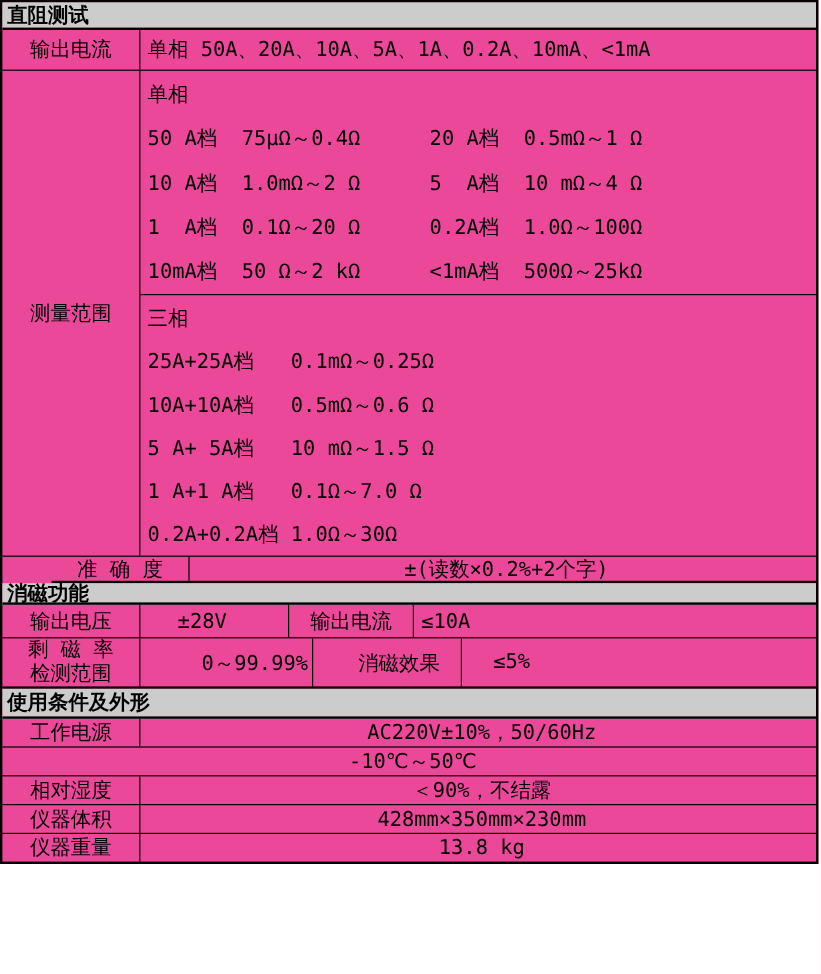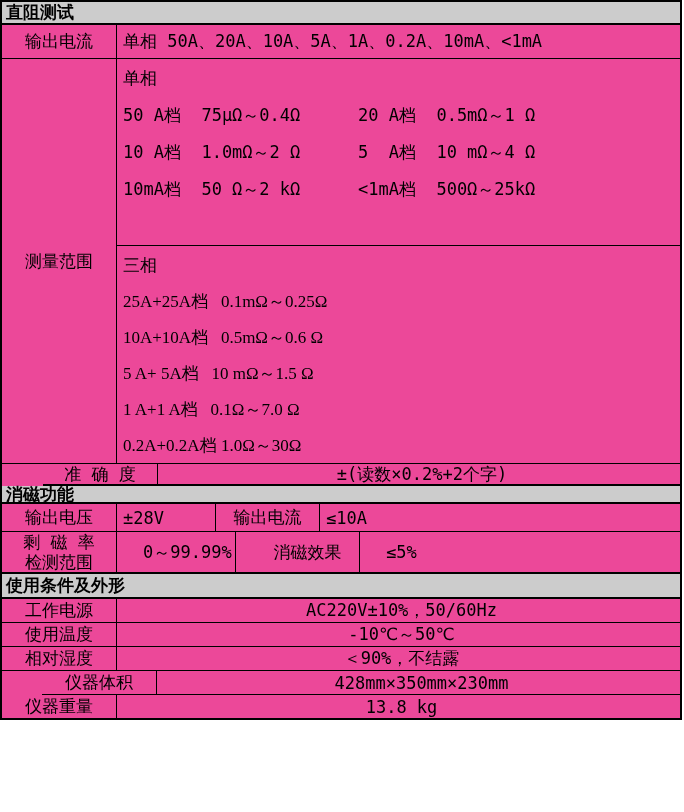--- a/index.html
+++ b/index.html
@@ -38,46 +38,46 @@
   }
   .valcell{
     box-sizing:border-box;
     flex:1;
     padding-left:6px;
     display:flex;flex-direction:column;justify-content:center;
     white-space:pre;
     text-align:center;
   }
   .c2{box-sizing:border-box;width:99px;border-right:1px solid #000;flex:none;
-      display:flex;align-items:center;padding-left:6px;white-space:pre;}
+      display:flex;align-items:center;padding-left:6px;white-space:pre;margin-left:25px;}
   .c3{box-sizing:border-box;width:104px;border-right:1px solid #000;flex:none;
       display:flex;align-items:center;justify-content:center;text-align:center;white-space:pre;}
   .c4{box-sizing:border-box;flex:1;display:flex;align-items:center;padding-left:6px;white-space:pre;}
   .mr-right{flex:1;display:flex;flex-direction:column;}
   .mr-block{box-sizing:border-box;padding-left:6px;padding-top:1px;}
   .mr-blockA{height:187px;border-bottom:1px solid #000;}
   .mr-blockB{height:217px;}
   .mlineA{height:37px;display:flex;align-items:center;white-space:pre;}
-  .mlineB{height:36px;display:flex;align-items:center;white-space:pre;font-family:Liberation Serif, serif;}
+  .mlineB{height:36px;display:flex;align-items:center;white-space:pre;}
   .pair-a{display:inline-block;width:235px;white-space:pre;flex:none;}
   .pair-b{white-space:pre;}
   .oc-line{height:26px;display:flex;align-items:center;white-space:pre;}
   
   .r-hdr1{height:23px;}
   .r-current{height:53px;}
   .r-measure{height:405px;}
   .r-accuracy{height:22px;margin-left:41px;}
   .r-hdr2{height:18px;}
   .r-outv{height:43px;}
   .r-reman{height:56px;gap:20px;}
   .r-hdr3{height:25px;}
   .r-power{height:27px;}
   .r-temp{height:31px;}
   .r-humid{height:35px;}
-  .r-vol{height:35px;margin-left:40px;}
+  .r-vol{height:35px;}
   .r-weight{height:35px;}
   .two-line{line-height:20px;}
 </style>
 </head>
 <body>
 
 <div class="tbl">
 
   <div class="sec-hdr r-hdr1 bb2">
     <span>直阻测试</span>
@@ -95,20 +95,24 @@
     <div class="mr-right">
       <div class="mr-block mr-blockA">
         <div class="mlineA">单相</div>
         <div class="mlineA">
           <span class="pair-a">50 A档  75μΩ～0.4Ω</span>
           <span class="pair-b">20 A档  0.5mΩ～1 Ω</span>
         </div>
         <div class="mlineA">
           <span class="pair-a">10 A档  1.0mΩ～2 Ω</span>
           <span class="pair-b">5  A档  10 mΩ～4 Ω</span>
+        </div>
+        <div class="mlineA">
+          <span class="pair-a">1  A档  0.1Ω～20 Ω</span>
+          <span class="pair-b">0.2A档  1.0Ω～100Ω</span>
         </div>
         <div class="mlineA">
           <span class="pair-a">10mA档  50 Ω～2 kΩ</span>
           <span class="pair-b">&lt;1mA档  500Ω～25kΩ</span>
         </div>
       </div>
       <div class="mr-block mr-blockB">
         <div class="mlineB">三相</div>
         <div class="mlineB">25A+25A档   0.1mΩ～0.25Ω</div>
         <div class="mlineB">10A+10A档   0.5mΩ～0.6 Ω</div>
@@ -148,21 +152,20 @@
   <div class="sec-hdr r-hdr3 bb2">
     <span>使用条件及外形</span>
   </div>
 
   <div class="row r-power bb1">
     <div class="lblcell">工作电源</div>
     <div class="valcell">AC220V±10%，50/60Hz</div>
   </div>
 
   <div class="row r-temp bb1">
-    <div class="lblcell">使用温度</div>
     <div class="valcell">-10℃～50℃</div>
   </div>
 
   <div class="row r-humid bb1">
     <div class="lblcell">相对湿度</div>
     <div class="valcell">＜90%，不结露</div>
   </div>
 
   <div class="row r-vol bb1">
     <div class="lblcell">仪器体积</div>

